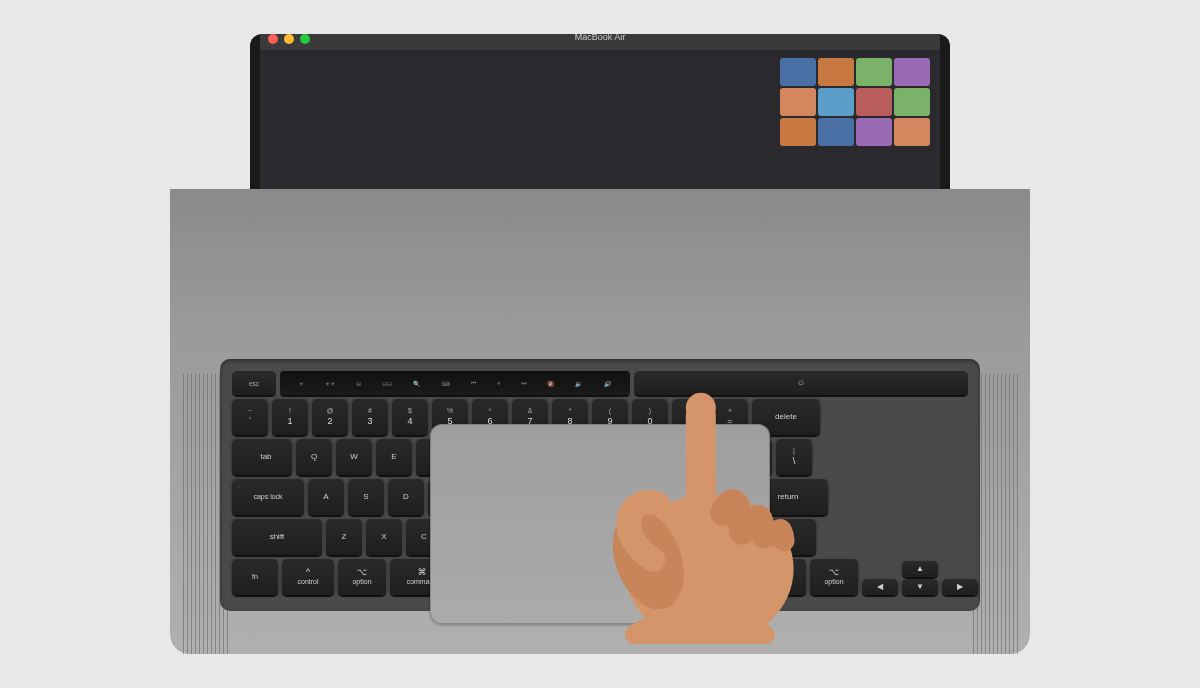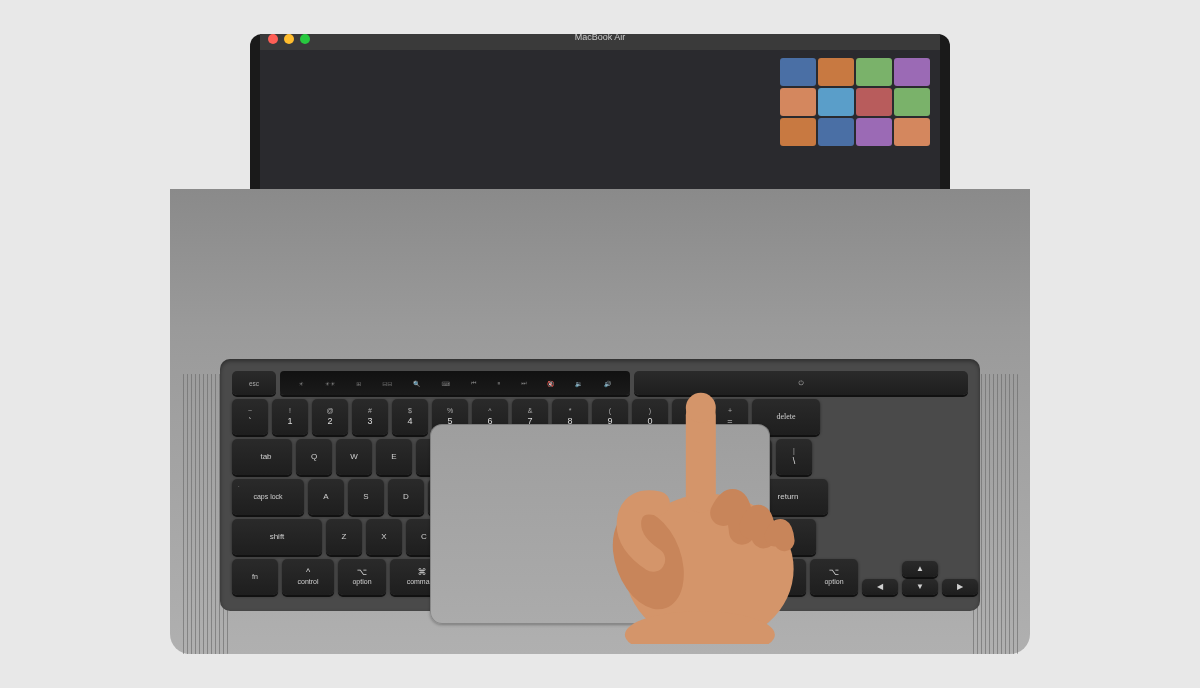--- a/index.html
+++ b/index.html
@@ -154,21 +154,21 @@
 
     .key .bottom-char {
       font-size: 9px;
       color: #ddd;
     }
     .key-tab { min-width: 60px; padding-left: 12px; }
     .key-caps { min-width: 72px; }
     .key-shift-l { min-width: 90px; }
     .key-shift-r { min-width: 90px; }
     .key-return { min-width: 80px; }
-    .key-delete { min-width: 68px; font-family: Liberation Serif, serif; }
+    .key-delete { min-width: 68px; }
     .key-spacebar { flex: 1; min-width: 280px; }
     .key-fn-btn { min-width: 46px; font-size: 7px; }
     .key-control { min-width: 52px; font-size: 7px; }
     .key-option { min-width: 48px; font-size: 7px; }
     .key-command { min-width: 64px; font-size: 7px; }
     .key-command-r { min-width: 64px; font-size: 7px; }
     .key-option-r { min-width: 48px; font-size: 7px; }
     .key-arrow { min-width: 36px; height: 16px; font-size: 8px; }
 
     .function-row {

